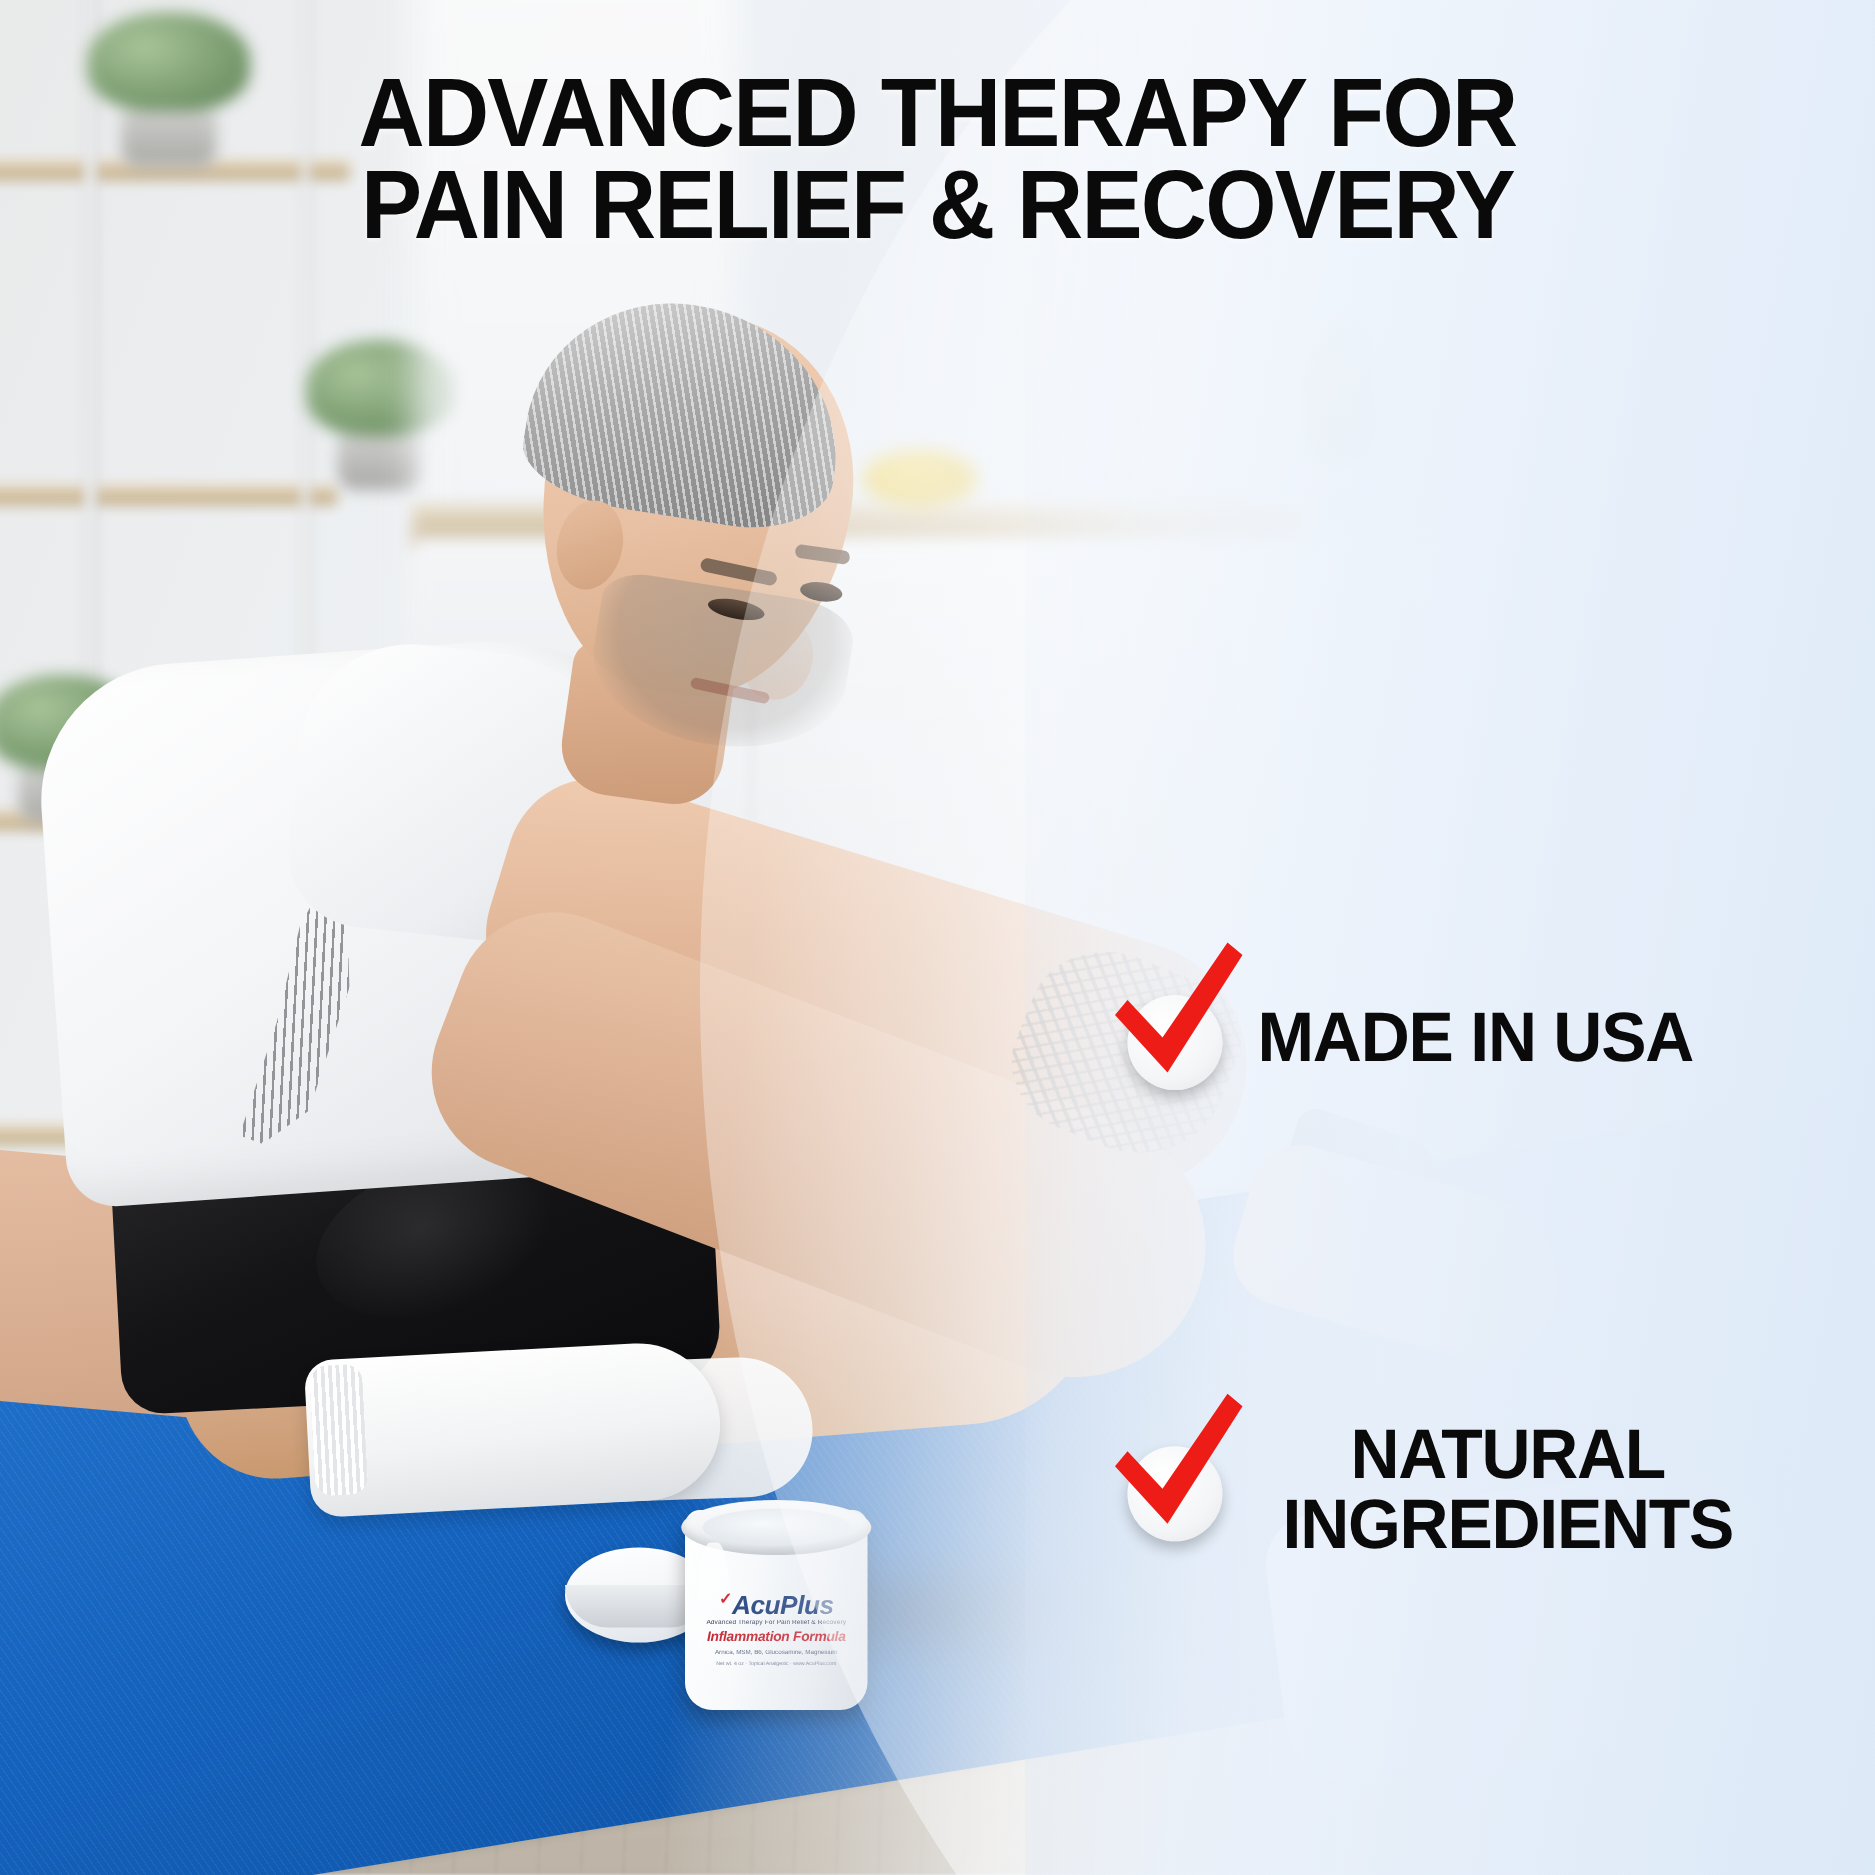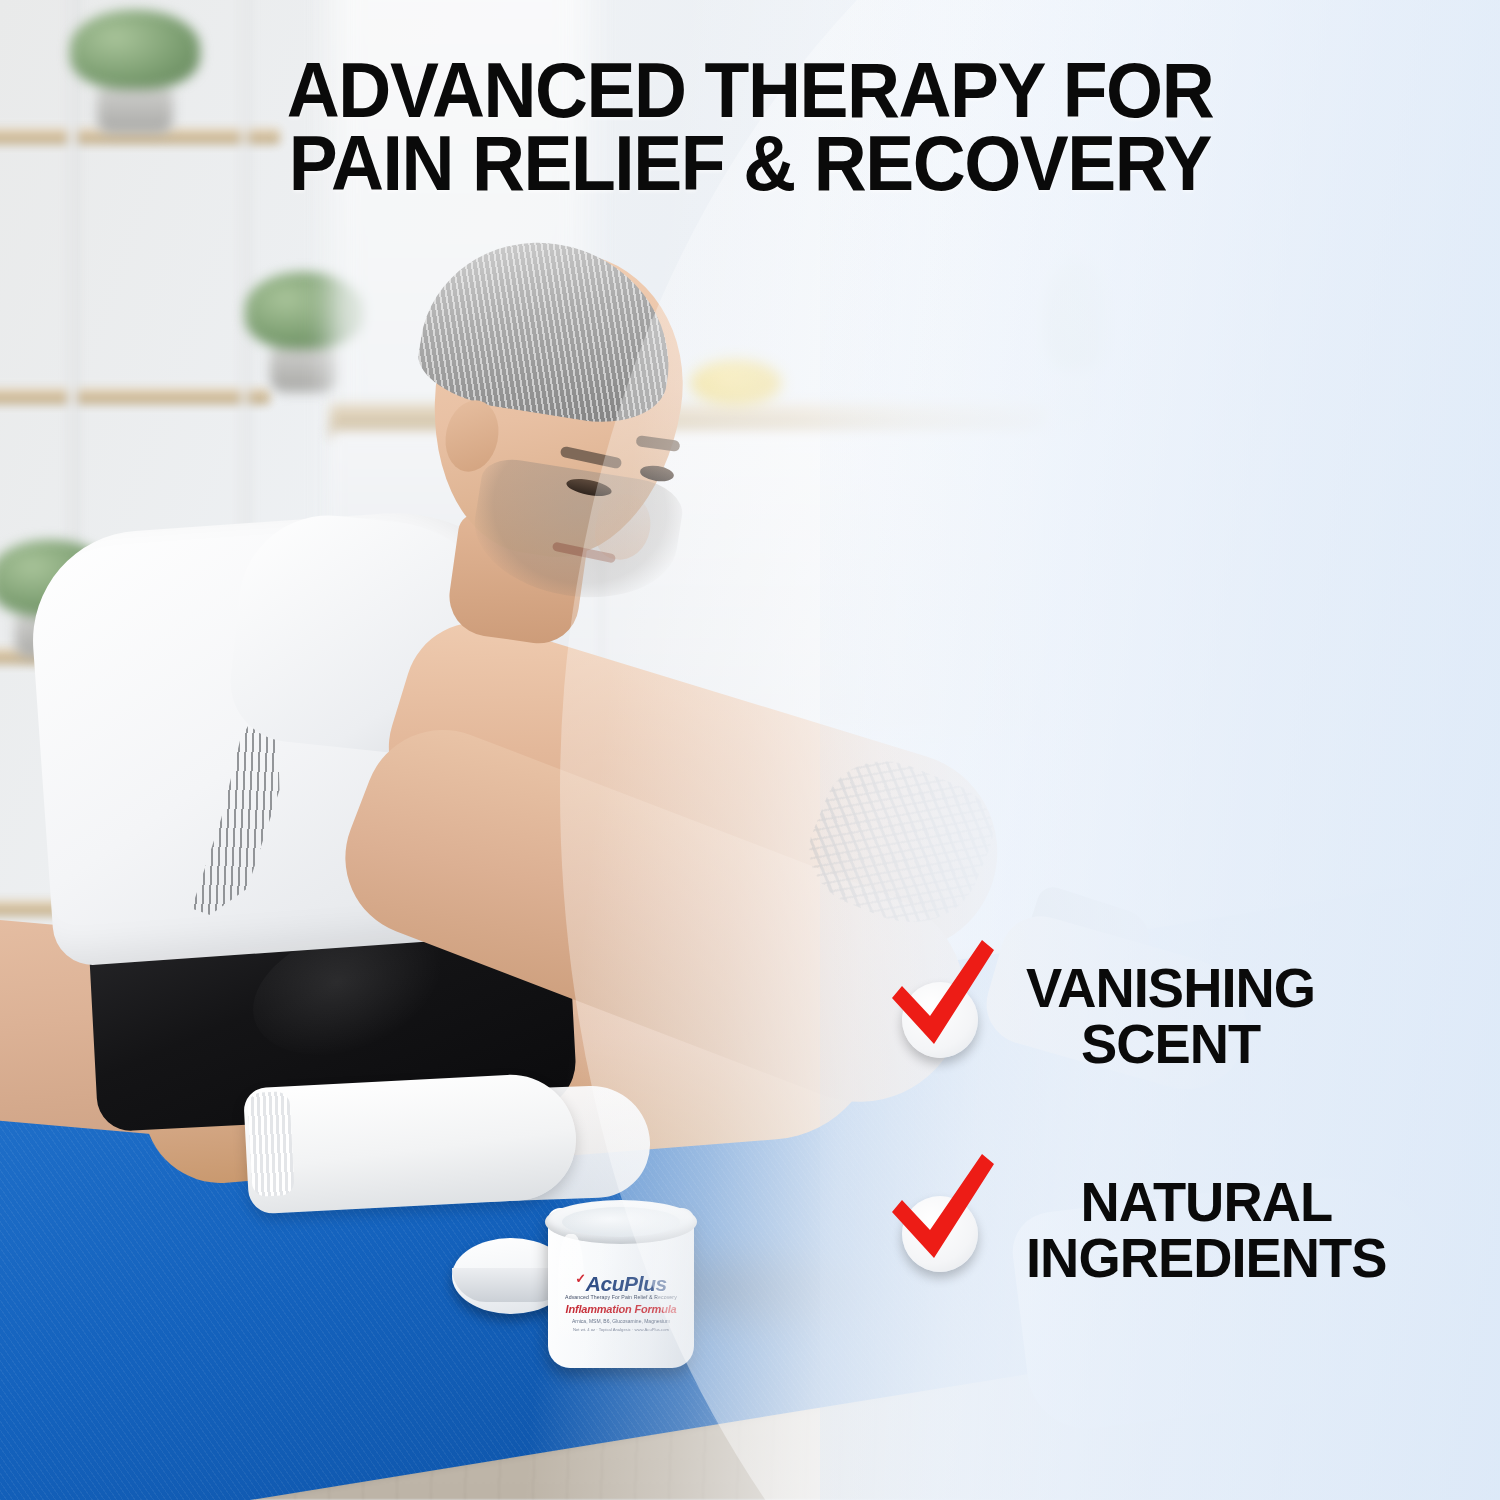--- a/index.html
+++ b/index.html
@@ -473,21 +473,21 @@
     transform: scaleX(.97);
     transform-origin: left center;
     white-space:pre-line;
   }
   .benefit-label.two-line { text-align:center; margin-left:34px; }
 
   .b0 { top:0px; }
   .b1 { top:186px; }
   .b2 { top:378px; }
   .b3 { top:560px; }
-  .b4 { top:774px;justify-content:space-between; }
+  .b4 { top:735px;justify-content:space-between; }
 </style>
 </head>
 <body>
 
 <div id="stage">
 
   <div class="scene">
     <div class="room-wall"></div>
 
     <div class="shelf s1"></div>
@@ -593,31 +593,30 @@
 
   <div class="headline">
     <span>ADVANCED THERAPY FOR</span>
     <span class="l2">PAIN RELIEF &amp; RECOVERY</span>
   </div>
 
   <div class="benefits">
 
 
 
-
-    <div class="benefit b3">
+    <div class="benefit b2">
       <div class="check-badge">
         <div class="badge-circle"></div>
         <svg class="check-mark" viewBox="0 0 116 128">
           <path d="M8 62 L18 50 L46 80 L98 4 L110 14 L50 108 Z" fill="#ED1C16"></path>
         </svg>
       </div>
-      <div class="benefit-label two-line">VANISHING
-SCENT</div>
-    </div>
+      <div class="benefit-label">MADE IN USA</div>
+    </div>
+
 
     <div class="benefit b4">
       <div class="check-badge">
         <div class="badge-circle"></div>
         <svg class="check-mark" viewBox="0 0 116 128">
           <path d="M8 62 L18 50 L46 80 L98 4 L110 14 L50 108 Z" fill="#ED1C16"></path>
         </svg>
       </div>
       <div class="benefit-label two-line">NATURAL
 INGREDIENTS</div>

